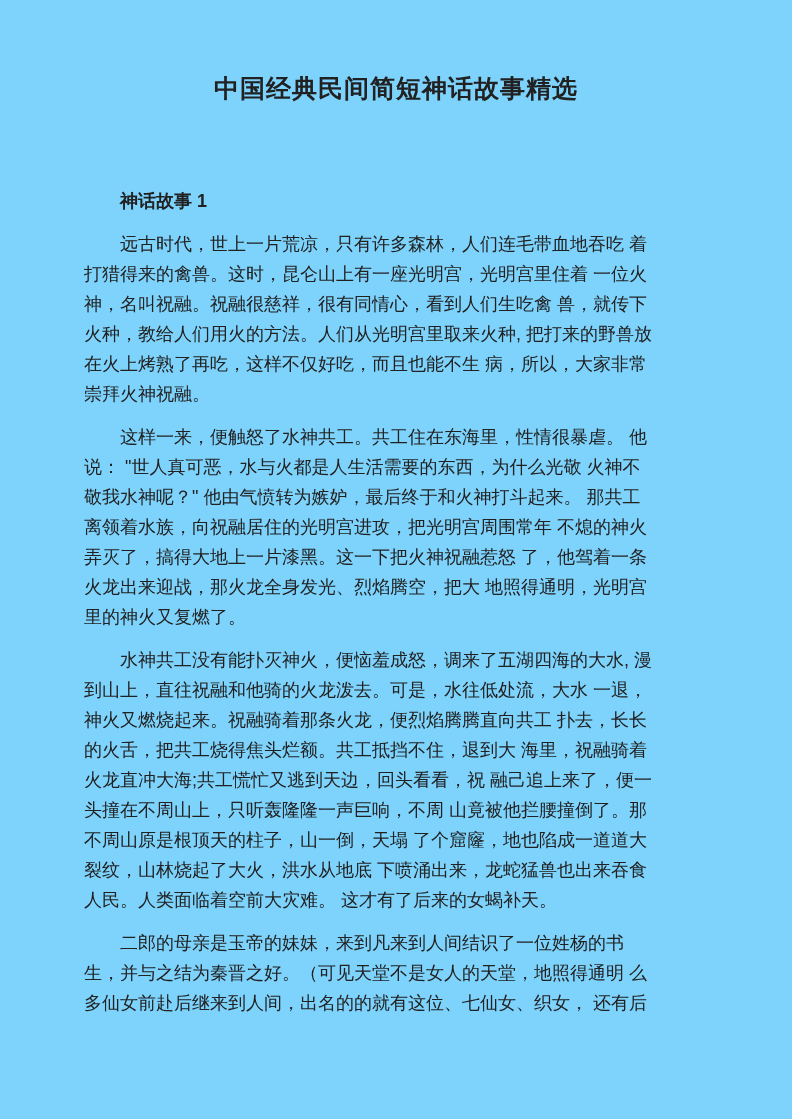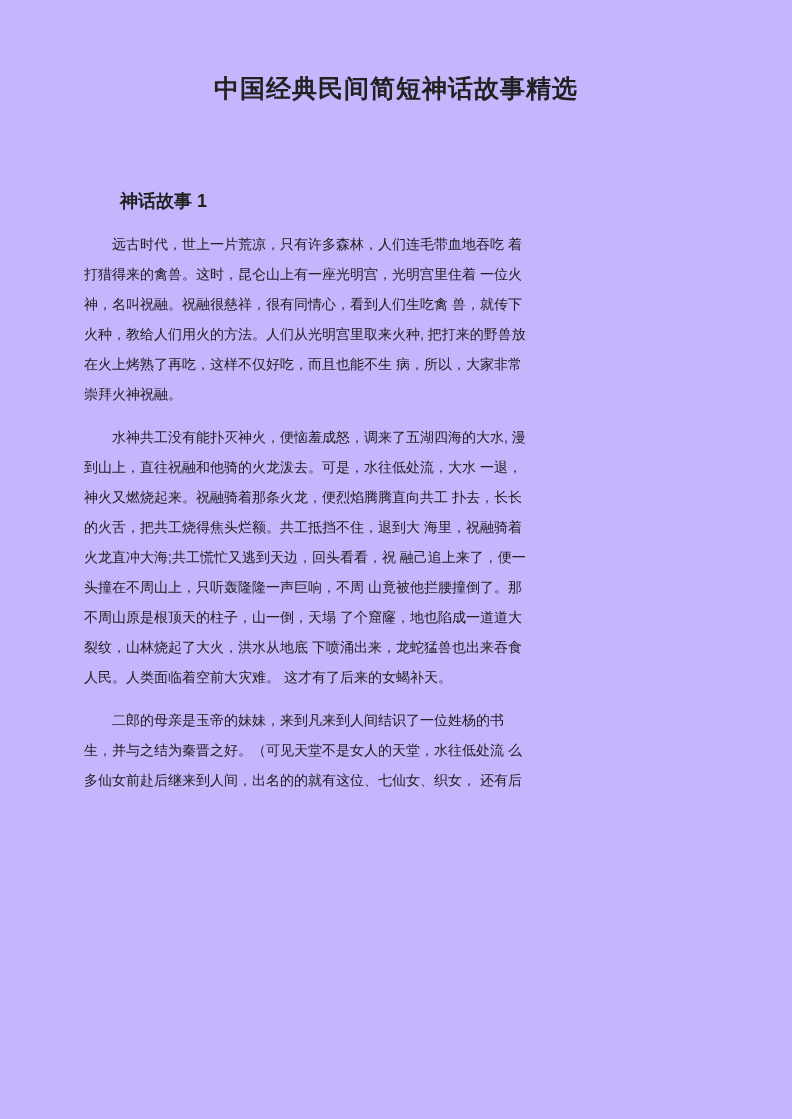--- a/index.html
+++ b/index.html
@@ -5,21 +5,21 @@
   html, body {
     margin: 0;
     padding: 0;
     background: #ffffff;
   }
   .page {
     position: relative;
     box-sizing: border-box;
     width: 792px;
     height: 1119px;
-    background: #c4b5fd;
+    background: #7dd3fc;
     padding: 72px 84px 0 84px;
     overflow: hidden;
     font-family: "Liberation Sans", "DejaVu Sans", sans-serif;
     color: #212121;
   }
   .doc-title {
     margin: 0;
     font-size: 25px;
     font-weight: 700;
     line-height: 32px;
@@ -31,21 +31,21 @@
     font-size: 18px;
     font-weight: 700;
     line-height: 30px;
     text-indent: 2em;
   }
   .section-heading.first {
     margin-top: 82px;
   }
   .para {
     margin: 13px 0 0 0;
-    font-size: 14px;
+    font-size: 18px;
     line-height: 30px;
     white-space: pre-line;
     text-indent: 2em;
   }
 </style>
 </head>
 <body>
 
 <div class="page">
 
@@ -53,29 +53,36 @@
 
   <h2 class="section-heading first">神话故事 1</h2>
 
   <p class="para">远古时代，世上一片荒凉，只有许多森林，人们连毛带血地吞吃 着
 打猎得来的禽兽。这时，昆仑山上有一座光明宫，光明宫里住着 一位火
 神，名叫祝融。祝融很慈祥，很有同情心，看到人们生吃禽 兽，就传下
 火种，教给人们用火的方法。人们从光明宫里取来火种, 把打来的野兽放
 在火上烤熟了再吃，这样不仅好吃，而且也能不生 病，所以，大家非常
 崇拜火神祝融。</p>
 
+  <p class="para">这样一来，便触怒了水神共工。共工住在东海里，性情很暴虐。 他
+说： "世人真可恶，水与火都是人生活需要的东西，为什么光敬 火神不
+敬我水神呢？" 他由气愤转为嫉妒，最后终于和火神打斗起来。 那共工
+离领着水族，向祝融居住的光明宫进攻，把光明宫周围常年 不熄的神火
+弄灭了，搞得大地上一片漆黑。这一下把火神祝融惹怒 了，他驾着一条
+火龙出来迎战，那火龙全身发光、烈焰腾空，把大 地照得通明，光明宫
+里的神火又复燃了。</p>
 
   <p class="para">水神共工没有能扑灭神火，便恼羞成怒，调来了五湖四海的大水, 漫
 到山上，直往祝融和他骑的火龙泼去。可是，水往低处流，大水 一退，
 神火又燃烧起来。祝融骑着那条火龙，便烈焰腾腾直向共工 扑去，长长
 的火舌，把共工烧得焦头烂额。共工抵挡不住，退到大 海里，祝融骑着
 火龙直冲大海;共工慌忙又逃到天边，回头看看，祝 融己追上来了，便一
 头撞在不周山上，只听轰隆隆一声巨响，不周 山竟被他拦腰撞倒了。那
 不周山原是根顶天的柱子，山一倒，天塌 了个窟窿，地也陷成一道道大
 裂纹，山林烧起了大火，洪水从地底 下喷涌出来，龙蛇猛兽也出来吞食
 人民。人类面临着空前大灾难。 这才有了后来的女蝎补天。</p>
 
 
   <p class="para">二郎的母亲是玉帝的妹妹，来到凡来到人间结识了一位姓杨的书
-生，并与之结为秦晋之好。（可见天堂不是女人的天堂，水往低处流 么
+生，并与之结为秦晋之好。（可见天堂不是女人的天堂，地照得通明 么
 多仙女前赴后继来到人间，出名的的就有这位、七仙女、织女， 还有后</p>
 
 </div>
 
 </body></html>

